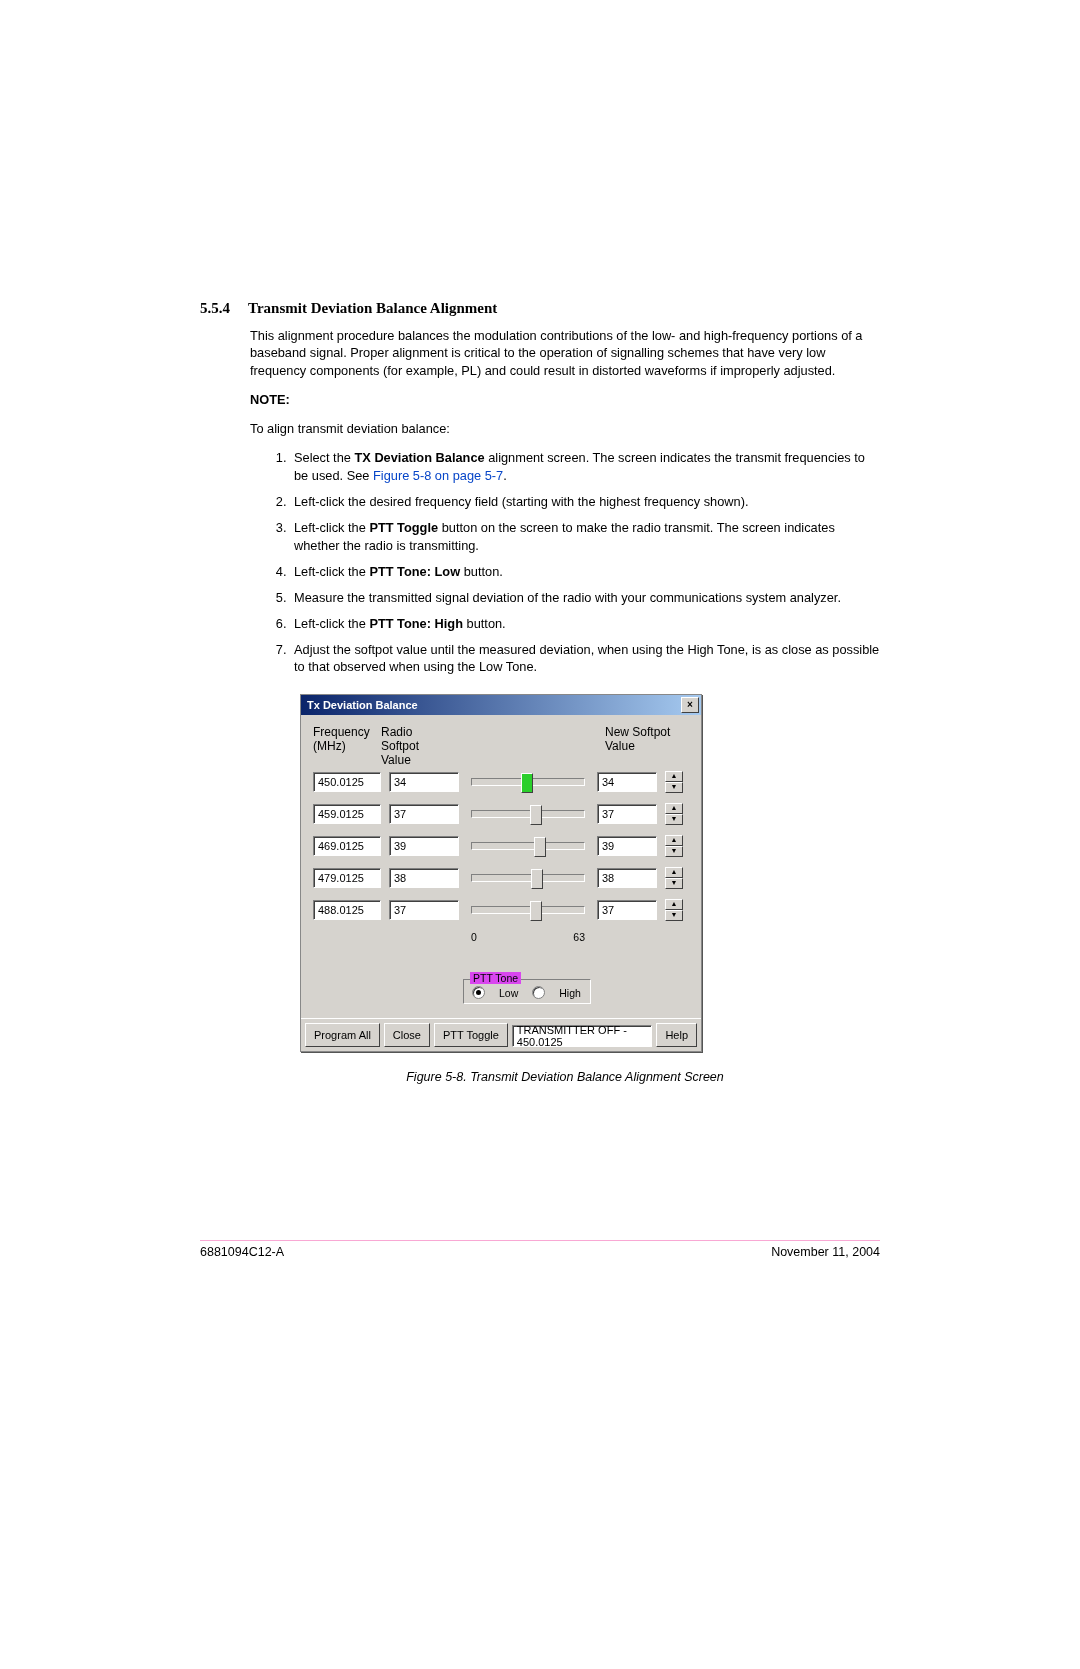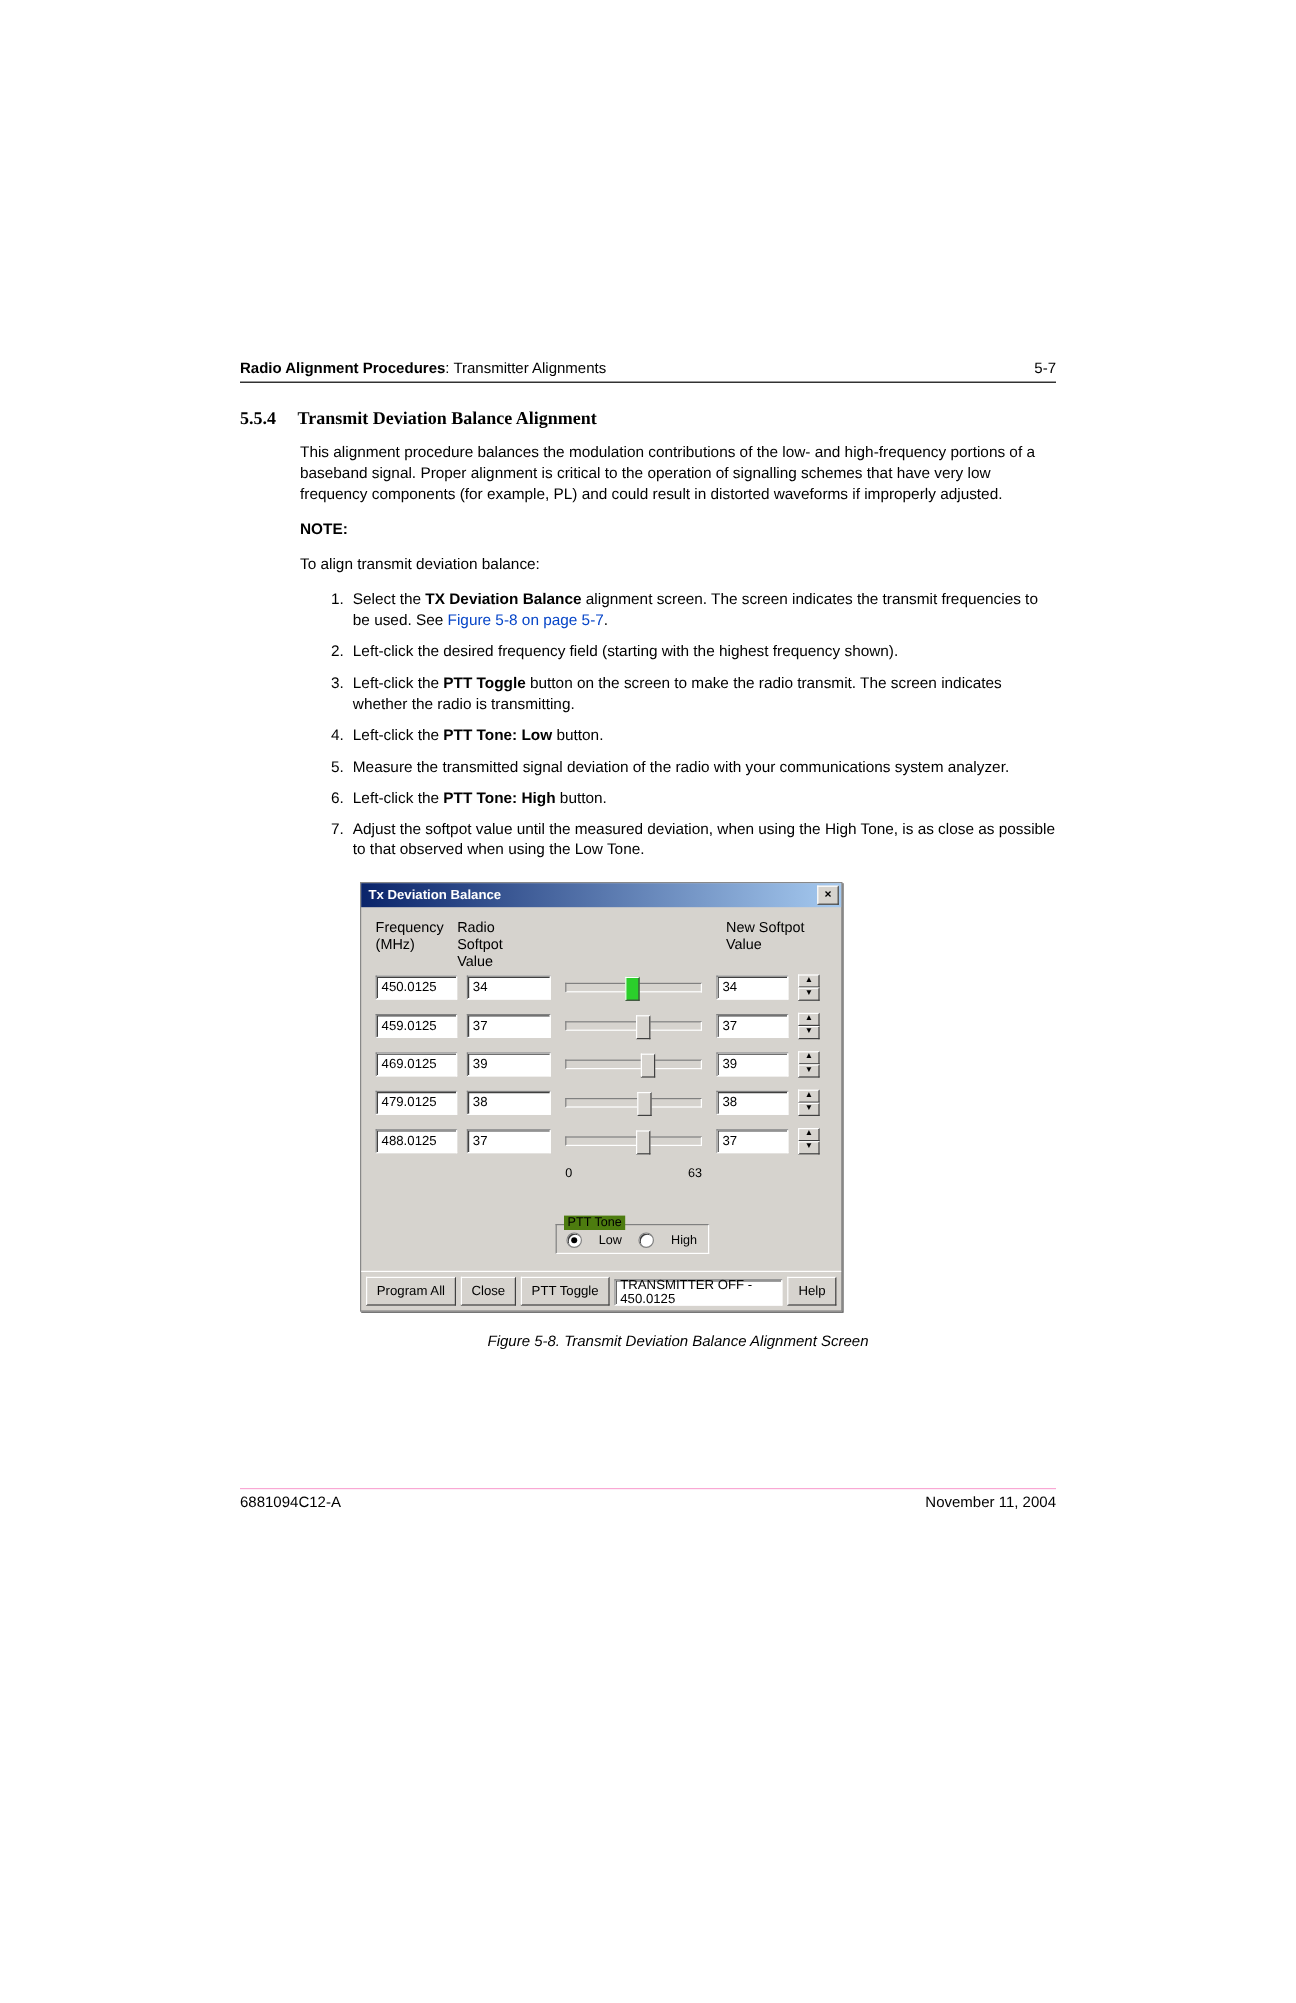--- a/index.html
+++ b/index.html
@@ -141,21 +141,21 @@
   .groupbox {
     border:1px solid #808080;
     border-right-color:#fff; border-bottom-color:#fff;
     padding: 6px 8px 4px 8px;
     width: 110px;
     margin: 36px 0 8px 150px;
     position:relative;
   }
   .groupbox .legend {
     position:absolute; top:-8px; left:6px;
-    background:#4d7c0f; padding:0 3px; font-size:10.5px;
+    background:#d946ef; padding:0 3px; font-size:10.5px;
   }
   .radio-row { display:flex; gap:14px; font-size:10.5px; align-items:center;}
   .radio {
     width:11px;height:11px;border-radius:50%;
     background:#fff; border:1px solid #808080;
     box-shadow: inset 1px 1px 0 #404040;
     display:inline-flex; align-items:center; justify-content:center;
   }
   .radio .dot{width:5px;height:5px;border-radius:50%;background:#000;}
   .btnbar {
@@ -191,26 +191,20 @@
     padding-top:4px;
     display:flex; justify-content:space-between;
     font-size:12.5px;
   }
 </style>
 </head>
 <body>
 <div class="page">
 
 <div class="content">
-  <div class="running-head">
-    <span>
-      <span class="bold">Radio Alignment Procedures</span><span>: Transmitter Alignments</span>
-    </span>
-    <span>5-7</span>
-  </div>
 
   <div class="section-row">
     <div class="section-num">5.5.4</div>
     <div class="section-title">Transmit Deviation Balance Alignment</div>
   </div>
 
   <div class="body-col">
     <div class="para">This alignment procedure balances the modulation contributions of the low- and high-frequency portions of a baseband signal. Proper alignment is critical to the operation of signalling schemes that have very low frequency components (for example, PL) and could result in distorted waveforms if improperly adjusted.</div>
     <div class="note-row">
       <span class="note-label">NOTE:</span>

